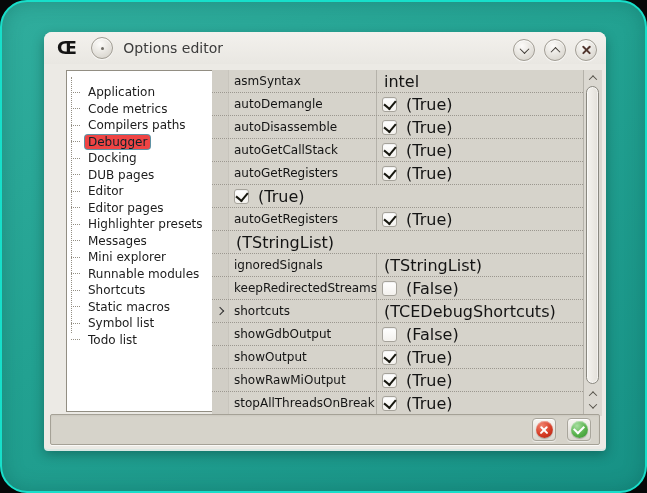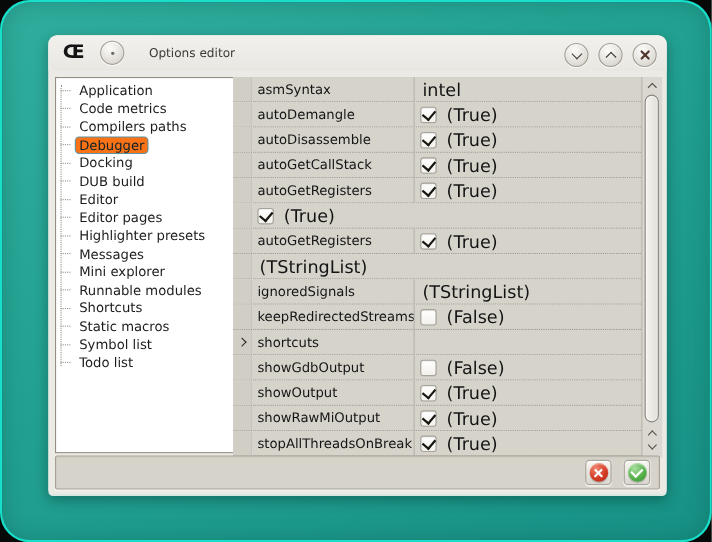--- a/index.html
+++ b/index.html
@@ -17,38 +17,38 @@
   
   .titlebar{position:absolute;left:0;top:0;right:0;height:32px;display:flex;align-items:center;
             border-radius:8px 8px 0 0;background:linear-gradient(#f3f1ed,#e9e7e2);}
   .logo{margin-left:13px;font-size:17px;font-weight:bold;color:#141414;letter-spacing:-1.5px;line-height:1}
   .circle-btn{width:22px;height:22px;border-radius:50%;box-sizing:border-box;cursor:pointer;
               background:radial-gradient(circle at 40% 30%,#fdfcfa,#dcd9d2 75%);
               border:1px solid #a19d94;display:flex;align-items:center;justify-content:center;
               box-shadow:0 1px 1px rgba(255,255,255,.7),inset 0 1px 1px rgba(255,255,255,.85);}
   .menu-btn{margin-left:16px;position:relative}
   .menu-btn::after{content:"";width:3px;height:3px;border-radius:50%;background:#6e6b64}
-  .title{margin-left:22px;font-size:11px;color:#3b3b3b}
+  .title{margin-left:10px;font-size:14px;color:#3b3b3b}
   .win-controls{position:absolute;right:9px;top:7px;display:flex;gap:9px}
   .chev{width:7px;height:7px;box-sizing:border-box;border-left:1.8px solid #3f3b35;border-top:1.8px solid #3f3b35}
   .chev.up{transform:rotate(45deg) translate(1px,1px)}
   .chev.down{transform:rotate(-135deg) translate(1px,1px)}
   .dx{position:relative;width:11px;height:11px}
   .dx::before,.dx::after{content:"";position:absolute;left:0;right:0;top:4.6px;height:1.9px;
                          background:#51362e;border-radius:1px}
   .dx::before{transform:rotate(45deg)}.dx::after{transform:rotate(-45deg)}
   
-  .tree{position:absolute;left:6px;top:38px;width:176px;height:342px;background:#fff;
-        border:1px solid #928e83;box-sizing:border-box;padding-top:3px;overflow:hidden}
+  .tree{position:absolute;left:22px;top:38px;width:176px;height:342px;background:#fff;
+        border:1px solid #928e83;box-sizing:border-box;padding-top:13px;overflow:hidden}
   .tree::before{content:"";position:absolute;left:4px;top:6px;height:256px;border-left:1px dotted #948f84}
   .titem{height:16.5px;display:flex;align-items:center;font-size:12px;color:#1c1c1c;
          padding-left:4px;cursor:default;white-space:nowrap}
   .titem::before{content:"";flex:0 0 9px;height:0;border-top:1px dotted #948f84;margin-right:5px}
   .lbl{padding:0 3px;border-radius:3px}
-  .titem.selected .lbl{background:#f97316;box-shadow:0 0 0 1px #5f92a4;color:#0d2129}
+  .titem.selected .lbl{background:#ef4444;box-shadow:0 0 0 1px #5f92a4;color:#0d2129}
   
   .grid{position:absolute;left:168px;top:38px;width:390px;height:346px}
   .rows{position:absolute;left:0;top:0;right:19px;bottom:0}
   .row{height:23px;display:flex;box-sizing:border-box;border-bottom:1px dotted #9b978f;background:#d6d3cb}
   .cell{box-sizing:border-box;display:flex;align-items:center;overflow:hidden}
   .cell.g{flex:0 0 17px;background:#d1cec6;border-right:1px solid #c8c5bd;justify-content:center}
   .cell.n{flex:0 0 148px;padding-left:5px;border-right:1px solid #b5b2aa;font-size:12px;color:#141414;white-space:nowrap}
   .cell.v{flex:1;font-size:16px;color:#141414}
   .vtext{padding-left:7px;white-space:nowrap}
   .checkbox{position:relative;flex:0 0 15px;width:15px;height:15px;margin-left:5px;border-radius:3px;
@@ -120,21 +120,21 @@
       <div class="titem">
           <span class="lbl">Compilers paths</span>
         </div>
       <div class="titem selected">
           <span class="lbl">Debugger</span>
         </div>
       <div class="titem">
           <span class="lbl">Docking</span>
         </div>
       <div class="titem">
-          <span class="lbl">DUB build</span>
+          <span class="lbl">DUB pages</span>
         </div>
       <div class="titem">
           <span class="lbl">Editor</span>
         </div>
       <div class="titem">
           <span class="lbl">Editor pages</span>
         </div>
       <div class="titem">
           <span class="lbl">Highlighter presets</span>
         </div>
@@ -236,20 +236,23 @@
           <div class="cell v">
               <span class="checkbox"></span>
               <span class="vtext">(False)</span>
             </div>
         </div>
         <div class="row">
           <div class="cell g">
               <span class="rarr"></span>
             </div>
           <div class="cell n">shortcuts</div>
+          <div class="cell v">
+              <span class="vtext">(TCEDebugShortcuts)</span>
+            </div>
         </div>
         <div class="row">
           <div class="cell g"></div>
           <div class="cell n">showGdbOutput</div>
           <div class="cell v">
               <span class="checkbox"></span>
               <span class="vtext">(False)</span>
             </div>
         </div>
         <div class="row">

